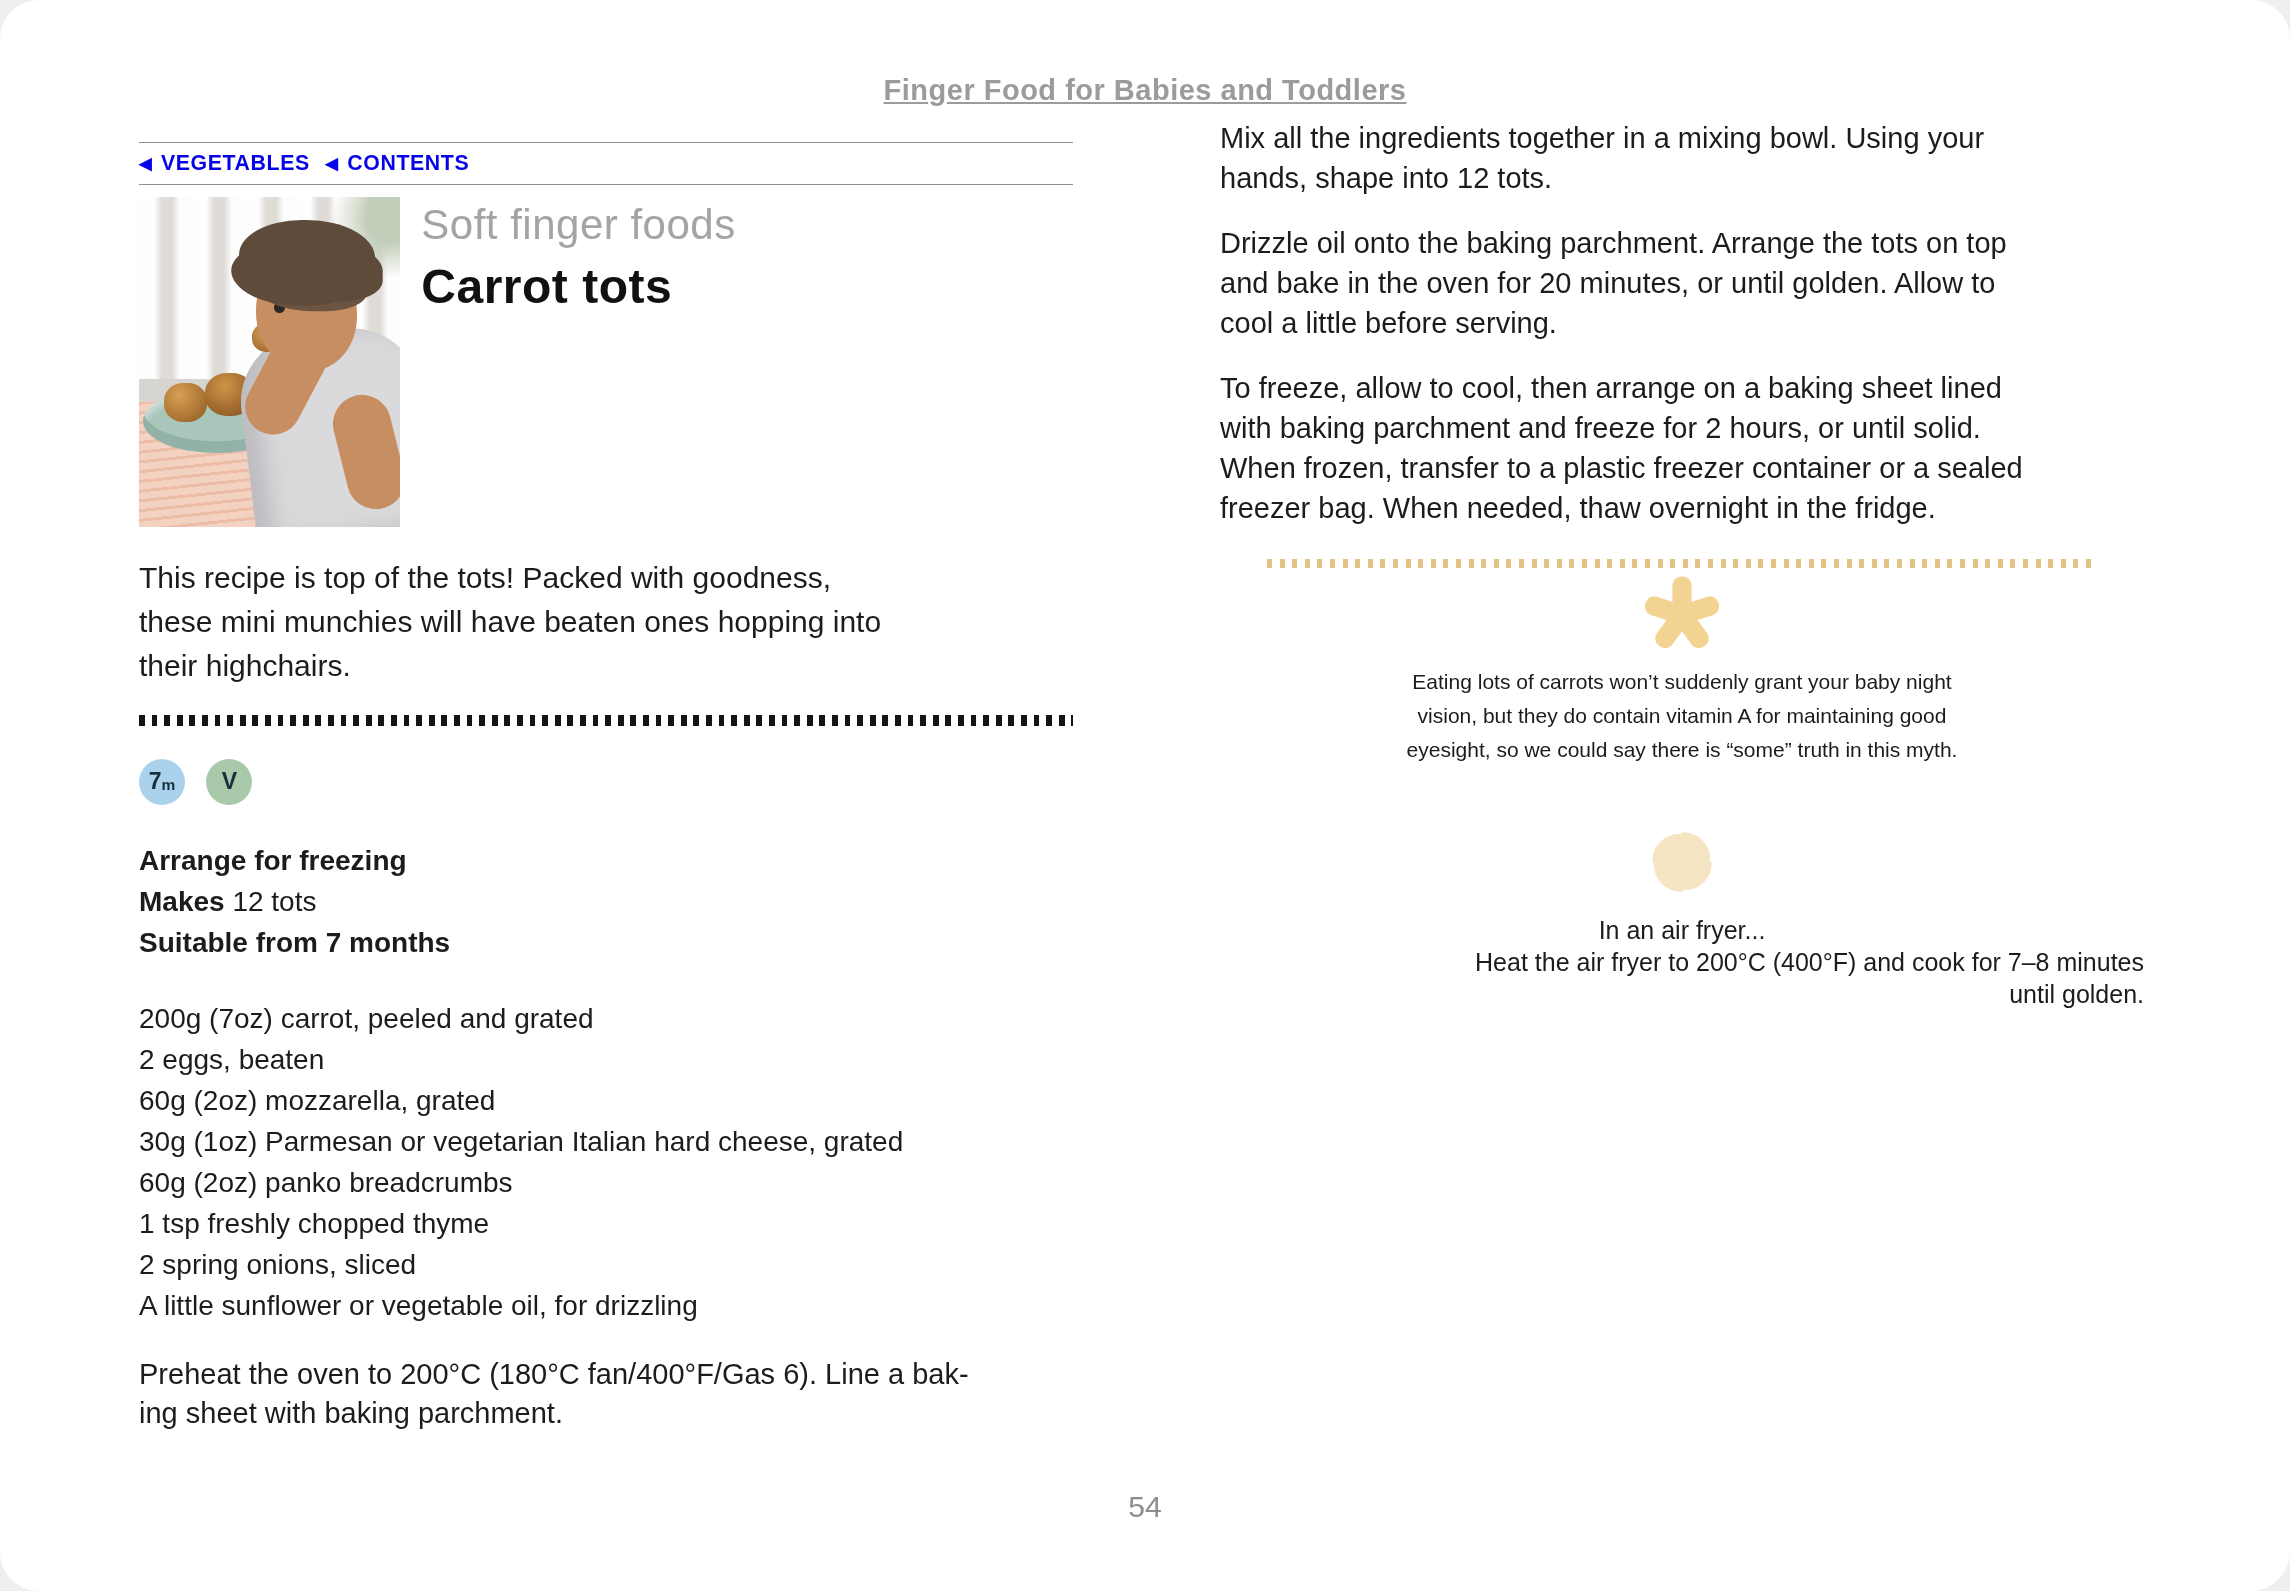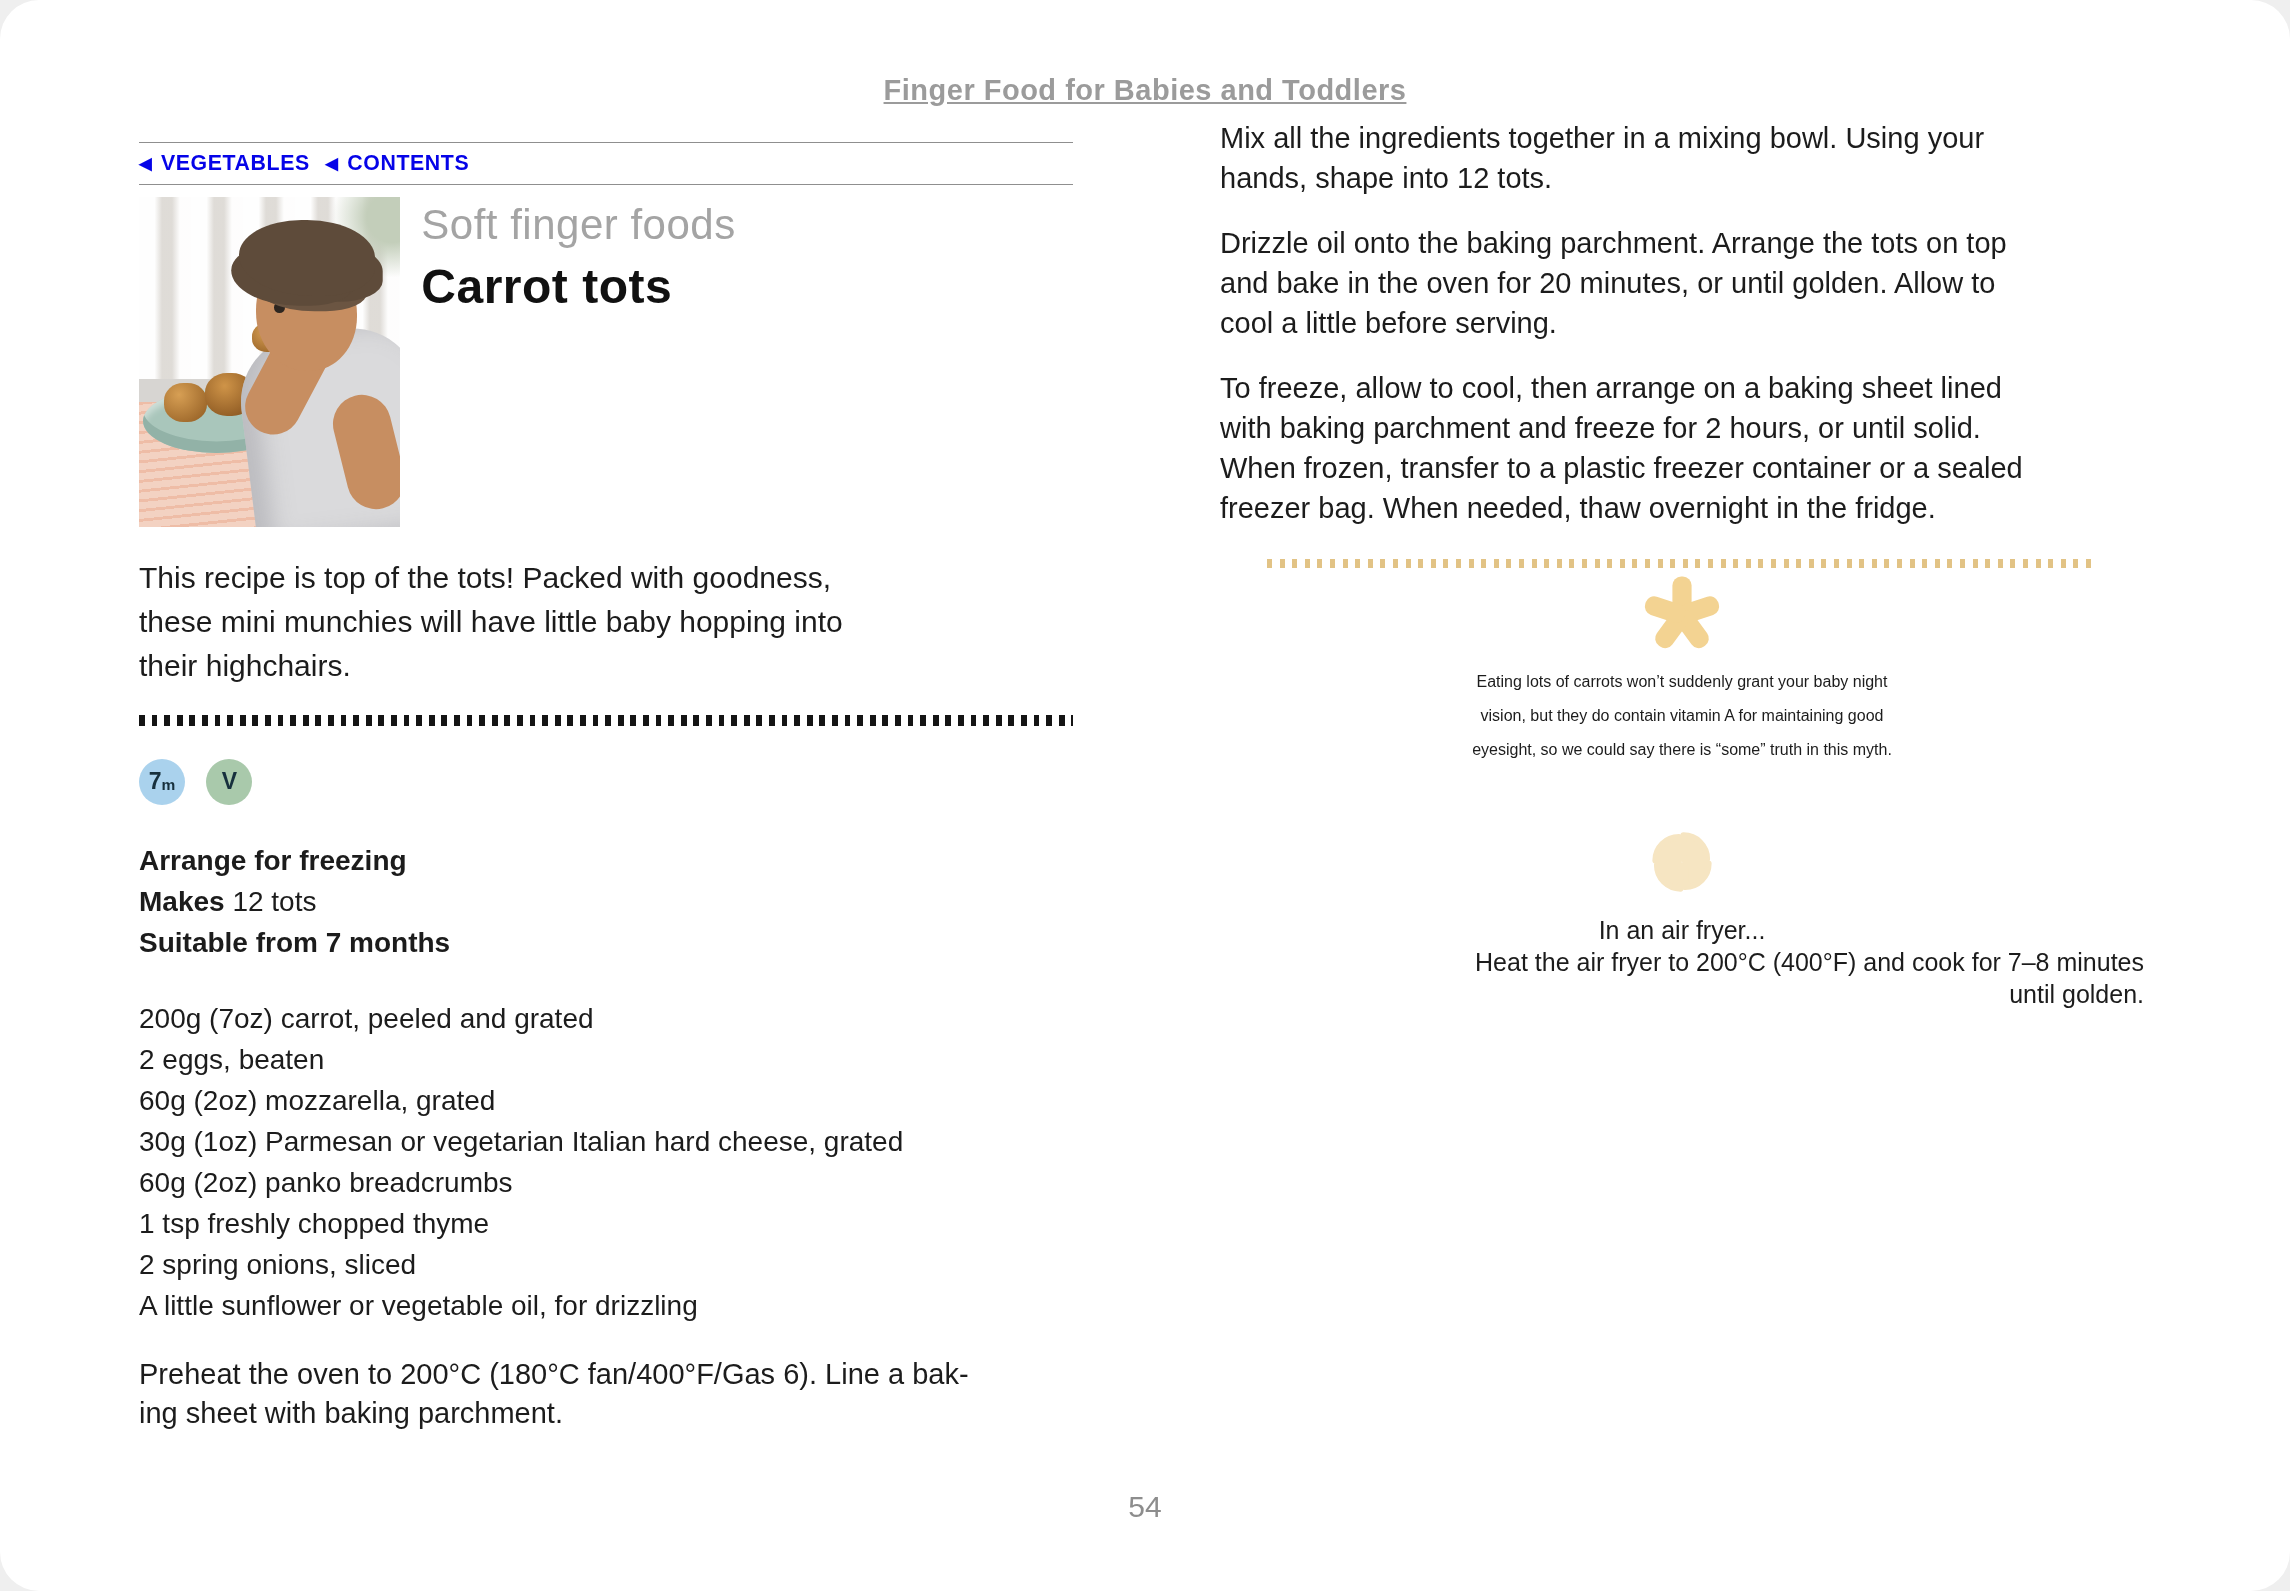--- a/index.html
+++ b/index.html
@@ -143,21 +143,21 @@
   .right-col{position:absolute;left:1220px;top:118px;width:924px;}
   .right-col .method{margin:0 0 25px;font-size:29px;line-height:40px;}
 
   .divider-tan{
     margin:31px auto 0;height:8.7px;width:831px;
     background:repeating-linear-gradient(90deg,#e2c385 0 4.9px,transparent 4.9px 12.6px);
   }
   .icon-wrap{display:flex;justify-content:center;}
   .asterisk-wrap{margin-top:7.8px;}
   .fan-wrap{margin-top:56px;}
-  .tip{margin:9.7px 0 0;font-size:16px;line-height:34px;text-align:center;font-weight:500;}
+  .tip{margin:9.7px 0 0;font-size:21px;line-height:34px;text-align:center;font-weight:500;}
   .air-heading{margin:13.6px 0 0;font-size:25px;line-height:31px;text-align:center;}
   .air-text{margin:0;font-size:25px;line-height:32px;text-align:right;}
 </style>
 </head>
 <body>
 
 <div class="page">
 
   <div class="book-header">Finger Food for Babies and Toddlers</div>
 
@@ -190,21 +190,21 @@
         <div class="ph-baby-eye"></div>
         <div class="ph-baby-hair"></div>
       </div>
       <div class="titles">
         <div class="category">Soft finger foods</div>
         <div class="title">Carrot tots</div>
       </div>
     </div>
 
     <p class="intro preline">This recipe is top of the tots! Packed with goodness,
-these mini munchies will have little baby hopping into
+these mini munchies will have beaten ones hopping into
 their highchairs.</p>
 
     <div class="divider-black"></div>
 
     <div class="badges">
       <div class="badge badge-age">
         <span class="badge-num">7</span>
           <span class="badge-suffix">m</span>
       </div>
       <div class="badge badge-veg">

